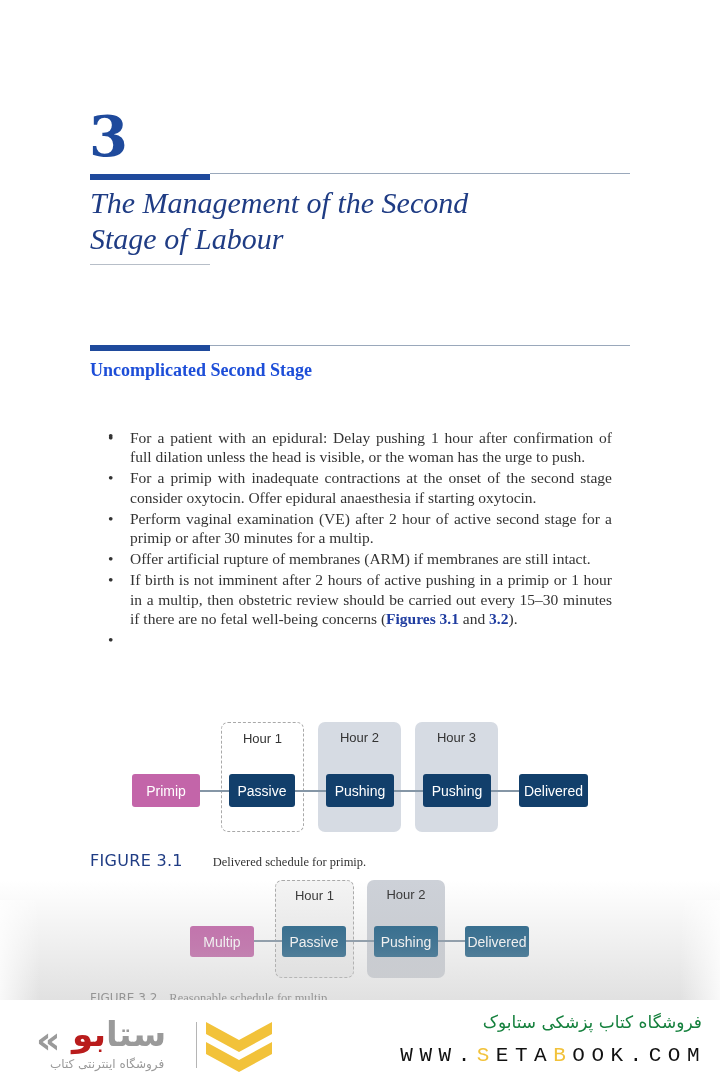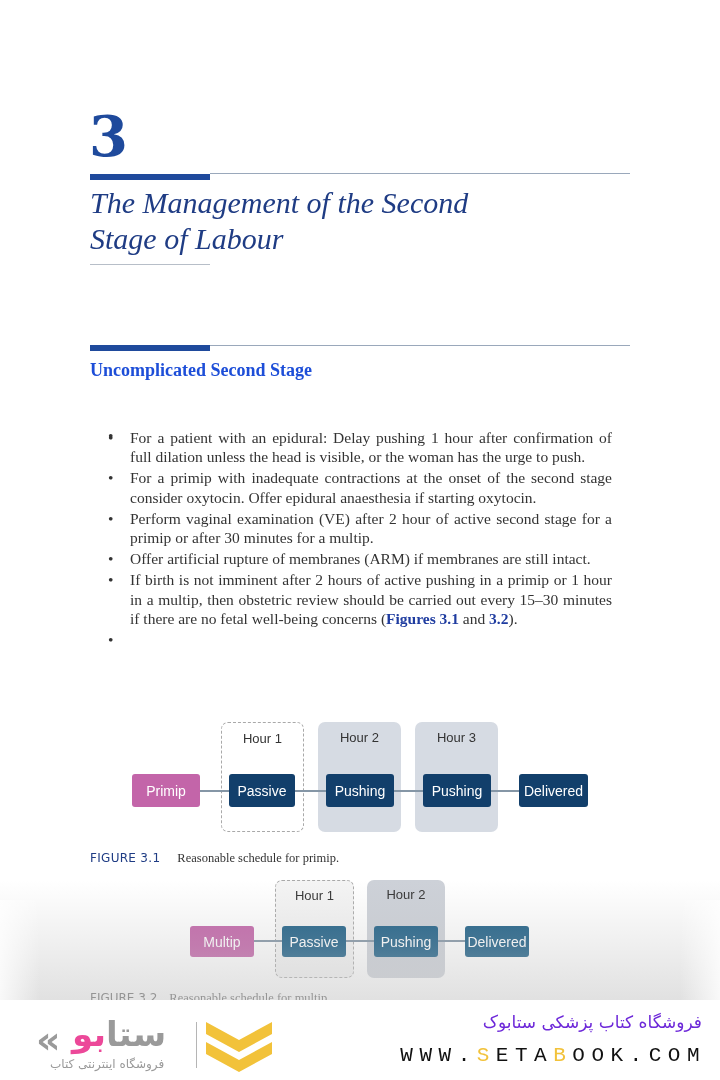--- a/index.html
+++ b/index.html
@@ -27,38 +27,38 @@
     .hour-col.dashed { border: 1px dashed #a9a9a9; background: #ffffff; }
     .hour-col.filled { background: #d6dbe3; }
     .hour-label { position: absolute; left: 0; right: 0; text-align: center; font-family: "Liberation Sans", sans-serif; font-size: 13px; color: #333; }
     .node { position: absolute; height: 33px; border-radius: 3px; display: flex; align-items: center; justify-content: center; font-family: "Liberation Sans", sans-serif; font-size: 14px; color: #fff; }
     .node.pink { background: #c365a9; }
     .node.navy { background: #123f6b; }
     .node.teal { background: #1d5f86; }
     .connector { position: absolute; height: 2px; background: #8596a6; }
 
     .caption { position: absolute; left: 90px; top: 851px; font-size: 12.5px; color: #333; }
-    .caption .fig-label { font-family: "DejaVu Sans", sans-serif; font-size: 12px; color: #1f3c84; letter-spacing: 0.3px; margin-right: 17px; }
+    .caption .fig-label { font-family: "DejaVu Sans", sans-serif; font-size: 16px; color: #1f3c84; letter-spacing: 0.3px; margin-right: 30px; }
     .caption2 { position: absolute; left: 90px; top: 991px; font-size: 12.5px; color: #555; opacity: 0.55; }
     .caption2 .fig-label { font-family: "DejaVu Sans", sans-serif; font-size: 12px; margin-right: 12px; }
 
     .fade { position: absolute; left: 0; top: 880px; width: 720px; height: 120px; background: linear-gradient(to bottom, rgba(180,180,180,0) 0%, rgba(190,190,190,0.25) 55%, rgba(200,200,200,0.55) 100%); pointer-events: none; }
     .fade-side-l { position: absolute; left: 0; top: 900px; width: 40px; height: 100px; background: linear-gradient(to right, rgba(255,255,255,0.8), rgba(255,255,255,0)); }
     .fade-side-r { position: absolute; right: 0; top: 900px; width: 40px; height: 100px; background: linear-gradient(to left, rgba(255,255,255,0.8), rgba(255,255,255,0)); }
 
     
     .banner { position: absolute; left: 0; top: 1000px; width: 720px; height: 80px; background: #ffffff; }
     .logo-arrows { position: absolute; left: 36px; top: 1020px; font-family: "DejaVu Sans", sans-serif; font-weight: bold; font-size: 38px; line-height: 40px; color: #9a9a9a; letter-spacing: -6px; }
     .logo-word { position: absolute; left: 72px; top: 1014px; font-family: "DejaVu Sans", sans-serif; font-weight: bold; font-size: 34px; line-height: 40px; }
     .logo-word .g { color: #9a9a9a; }
-    .logo-word .y { color: #ec4899; margin-top: 20px; }
+    .logo-word .y { color: #b91c1c; margin-top: 20px; }
     .logo-sub { position: absolute; left: 50px; top: 1057px; width: 140px; text-align: left; font-family: "DejaVu Sans", sans-serif; font-size: 12px; color: #9a9a9a; direction: rtl; }
     .logo-divider { position: absolute; left: 196px; top: 1022px; width: 1px; height: 46px; background: #b5b5b5; }
     .chevrons { position: absolute; left: 204px; top: 1018px; width: 70px; height: 56px; }
-    .banner-fa { position: absolute; right: 18px; top: 1012px; font-family: "DejaVu Sans", sans-serif; font-size: 17px; color: #6d28d9; direction: rtl; }
+    .banner-fa { position: absolute; right: 18px; top: 1012px; font-family: "DejaVu Sans", sans-serif; font-size: 17px; color: #15803d; direction: rtl; }
     .banner-url { position: absolute; right: 14px; top: 1044px; font-family: Liberation Mono, monospace; font-size: 21px; letter-spacing: 6.5px; color: #111; margin-left: 23px; }
     .banner-url .hl { color: #f2c23a; }
   </style>
 </head>
 <body>
 
 <div class="page">
   <div class="chapter-num">3</div>
   <div class="rule-thick" style="left:90px; top:174px; width:120px;"></div>
   <div class="rule-thin" style="left:210px; top:173px; width:420px;"></div>
@@ -99,21 +99,21 @@
     <div class="connector" style="left:490px; top:790px; width:30px;"></div>
 
     <div class="node pink" style="left:132px; top:774px; width:68px;">Primip</div>
     <div class="node navy" style="left:229px; top:774px; width:66px;">Passive</div>
     <div class="node navy" style="left:326px; top:774px; width:68px;">Pushing</div>
     <div class="node navy" style="left:423px; top:774px; width:68px;">Pushing</div>
     <div class="node navy" style="left:519px; top:774px; width:69px;">Delivered</div>
   </div>
 
   <div class="caption">
-    <span class="fig-label">FIGURE 3.1</span><span>Reasonable schedule for primip.</span>
+    <span class="fig-label">FIGURE 3.1</span><span>Delivered schedule for primip.</span>
   </div>
 
   <div class="fig">
     <div class="hour-col dashed" style="left:275px; top:880px; width:79px; height:98px; background:#f4f4f4;">
       <div class="hour-label" style="top:7px;">Hour 1</div>
     </div>
     <div class="hour-col filled" style="left:367px; top:880px; width:78px; height:98px; background:#cdd1d8;">
       <div class="hour-label" style="top:7px;">Hour 2</div>
     </div>
 

